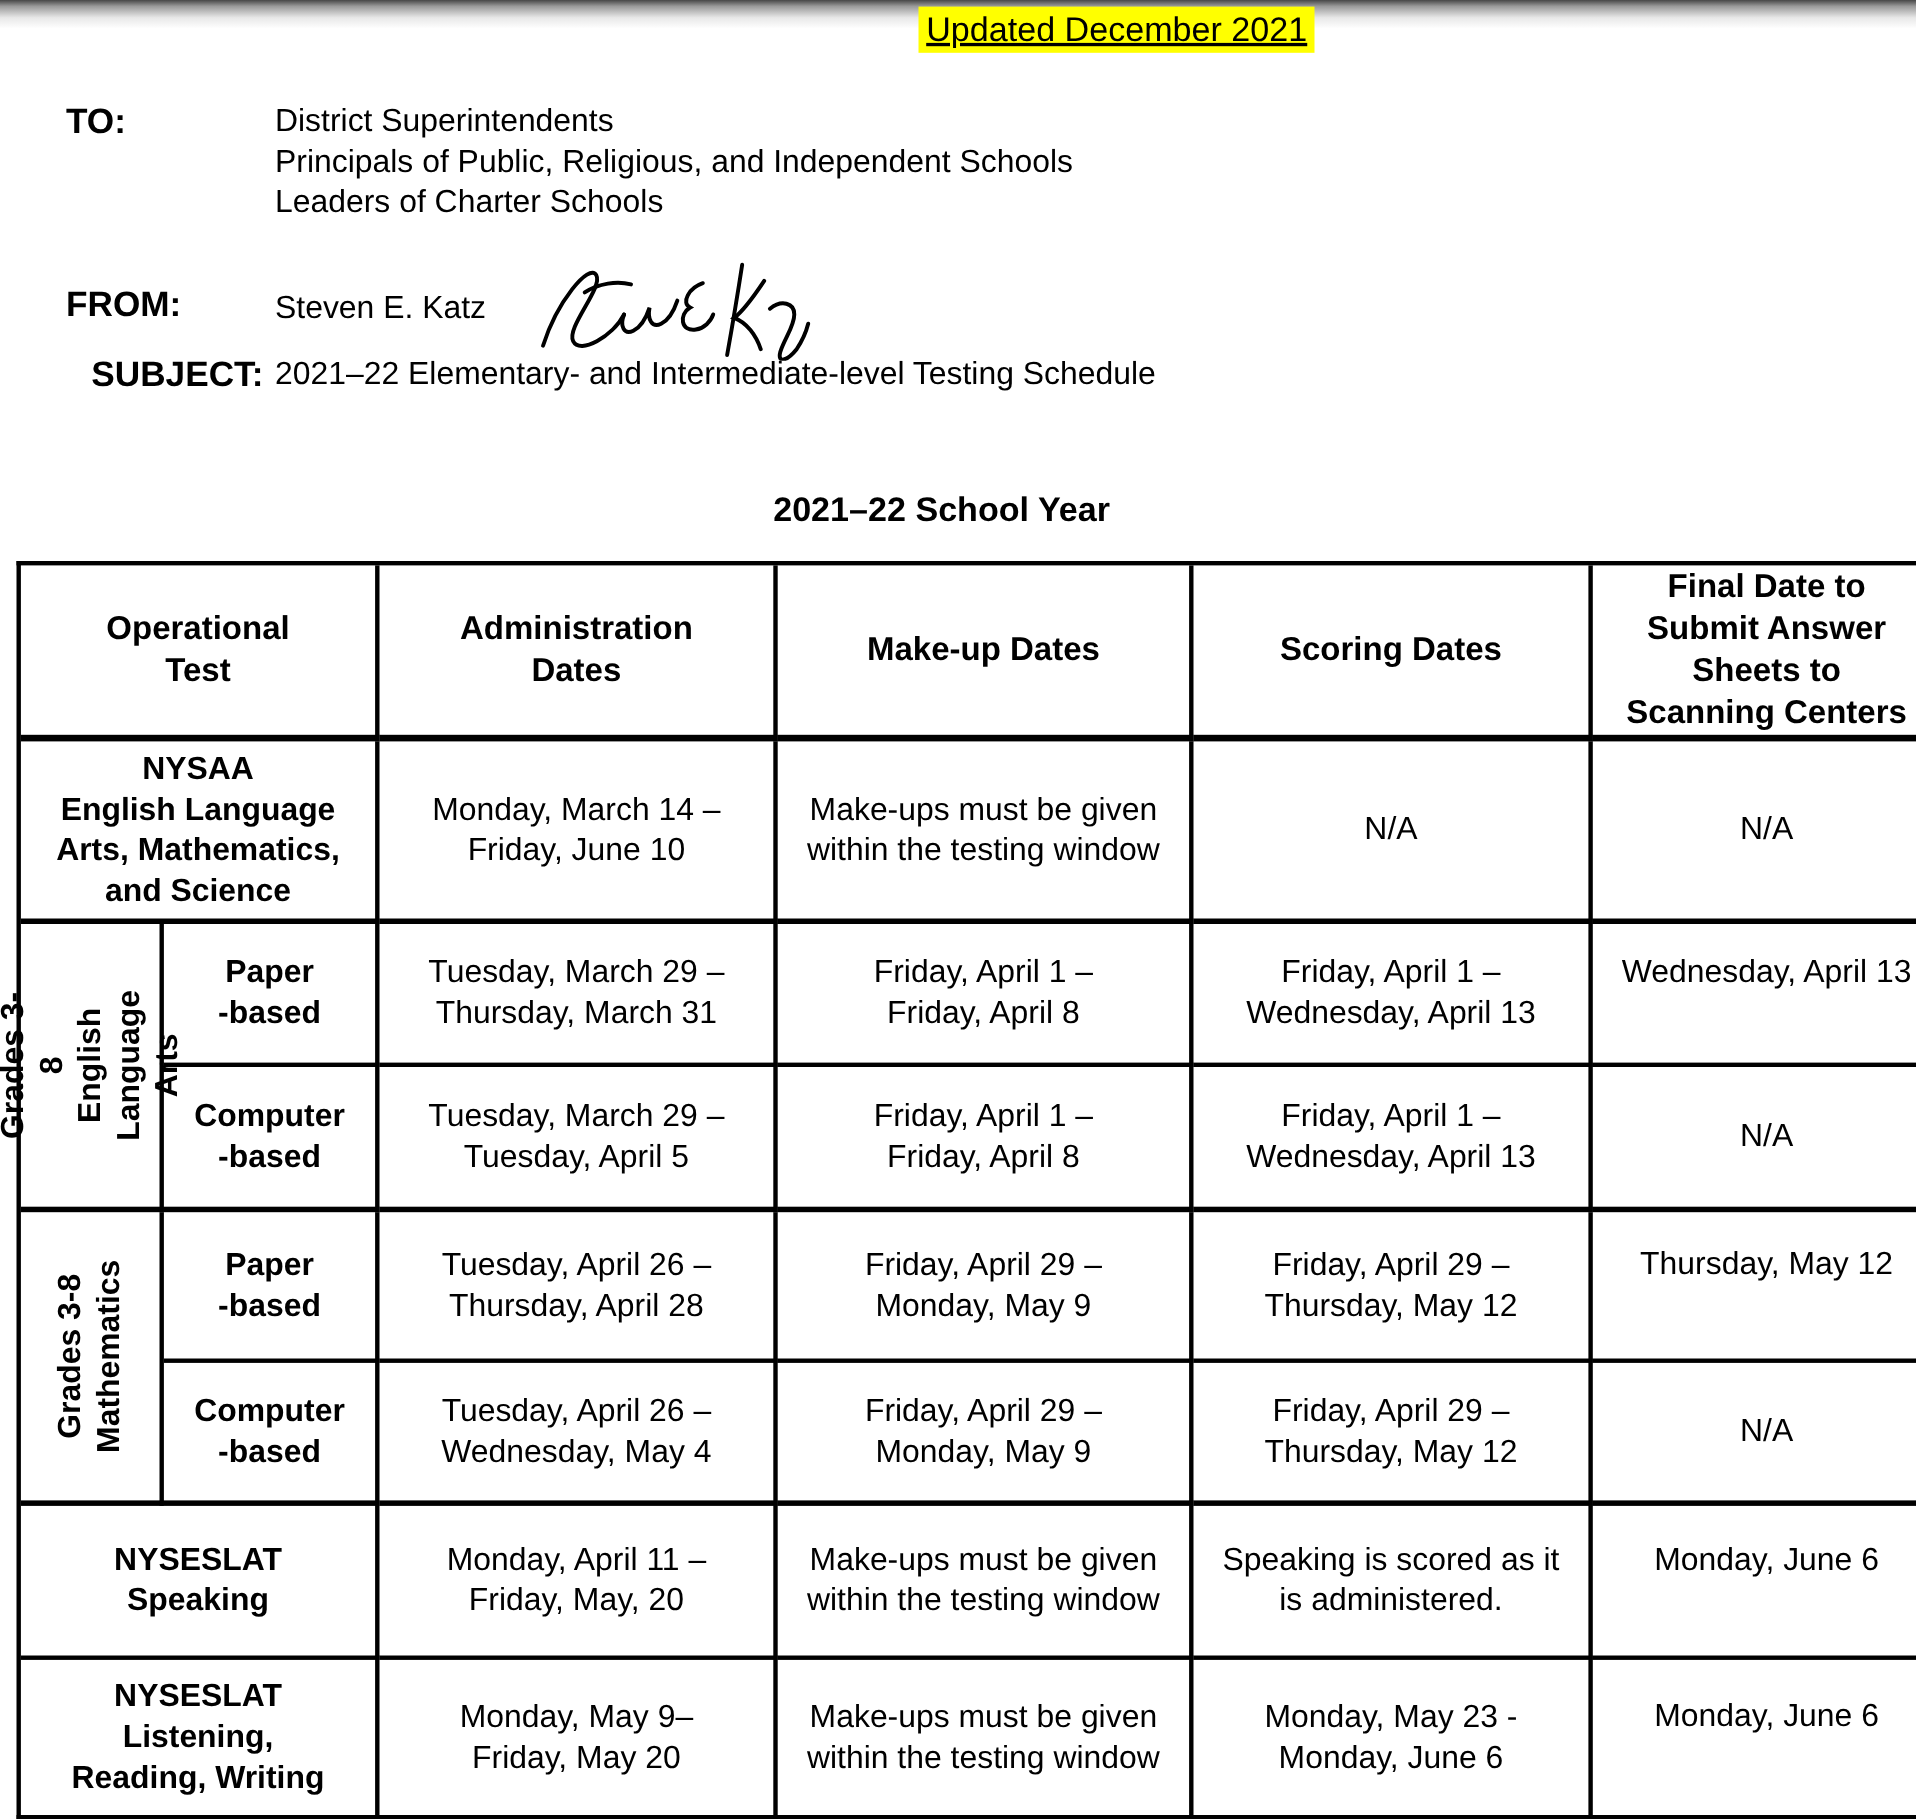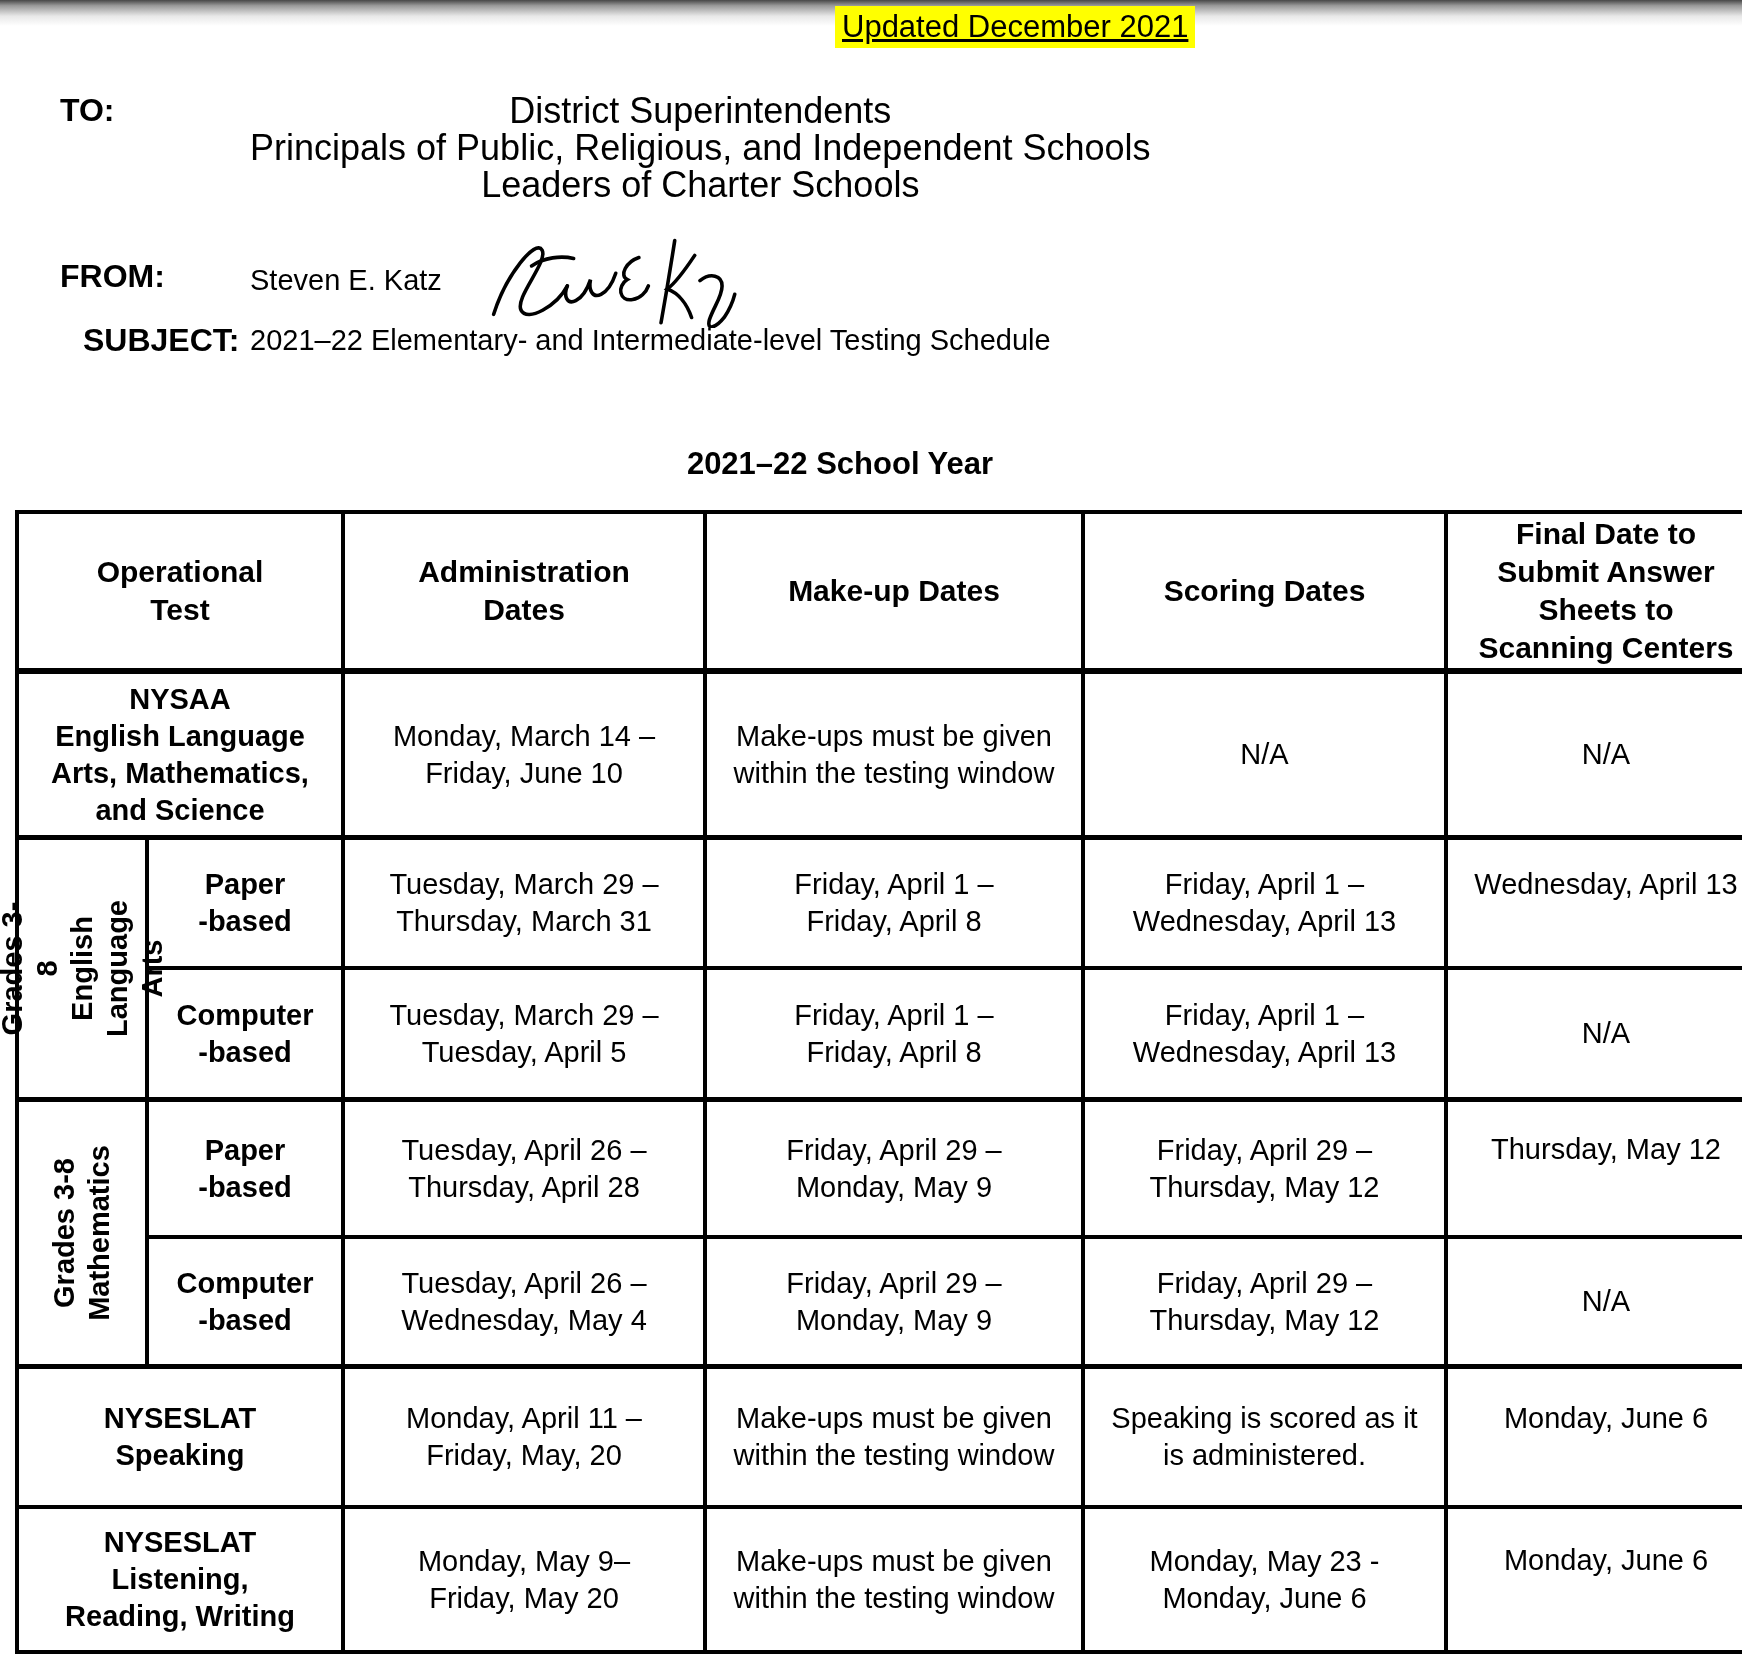--- a/index.html
+++ b/index.html
@@ -15,25 +15,25 @@
   }
   .banner{
     position:absolute;left:835px;top:6px;z-index:2;
     background:#ffff00;color:#000;
     font-size:31px;line-height:40px;padding:1px 7px;
     text-decoration:underline;
   }
   
   .memo-label{position:absolute;left:60px;font-weight:700;font-size:32px;line-height:37px;}
   .memo-value{position:absolute;left:250px;font-size:29px;line-height:37px;}
-  .recipients{position:absolute;left:250px;top:92px;font-size:36px;line-height:37px;text-align:center;}
+  .recipients{position:absolute;left:250px;top:92px;font-size:29px;line-height:37px;}
   .recipients div{height:37px;}
   .signature{position:absolute;left:478px;top:228px;width:265px;height:100px;}
   .doc-title{
-    position:absolute;left:0;top:446px;width:1680px;text-align:center;
+    position:absolute;left:16px;top:446px;width:1680px;text-align:center;
     font-weight:700;font-size:31px;
   }
   
   .schedule{
     position:absolute;left:15px;top:510px;
     display:grid;
     grid-template-columns:130px 196px 362px 378px 363px 320px;
     grid-template-rows:160px 166px 130px 132px 137px 130px 140px 141px;
     border:4px solid #000;border-right:none;
     background:#fff;

